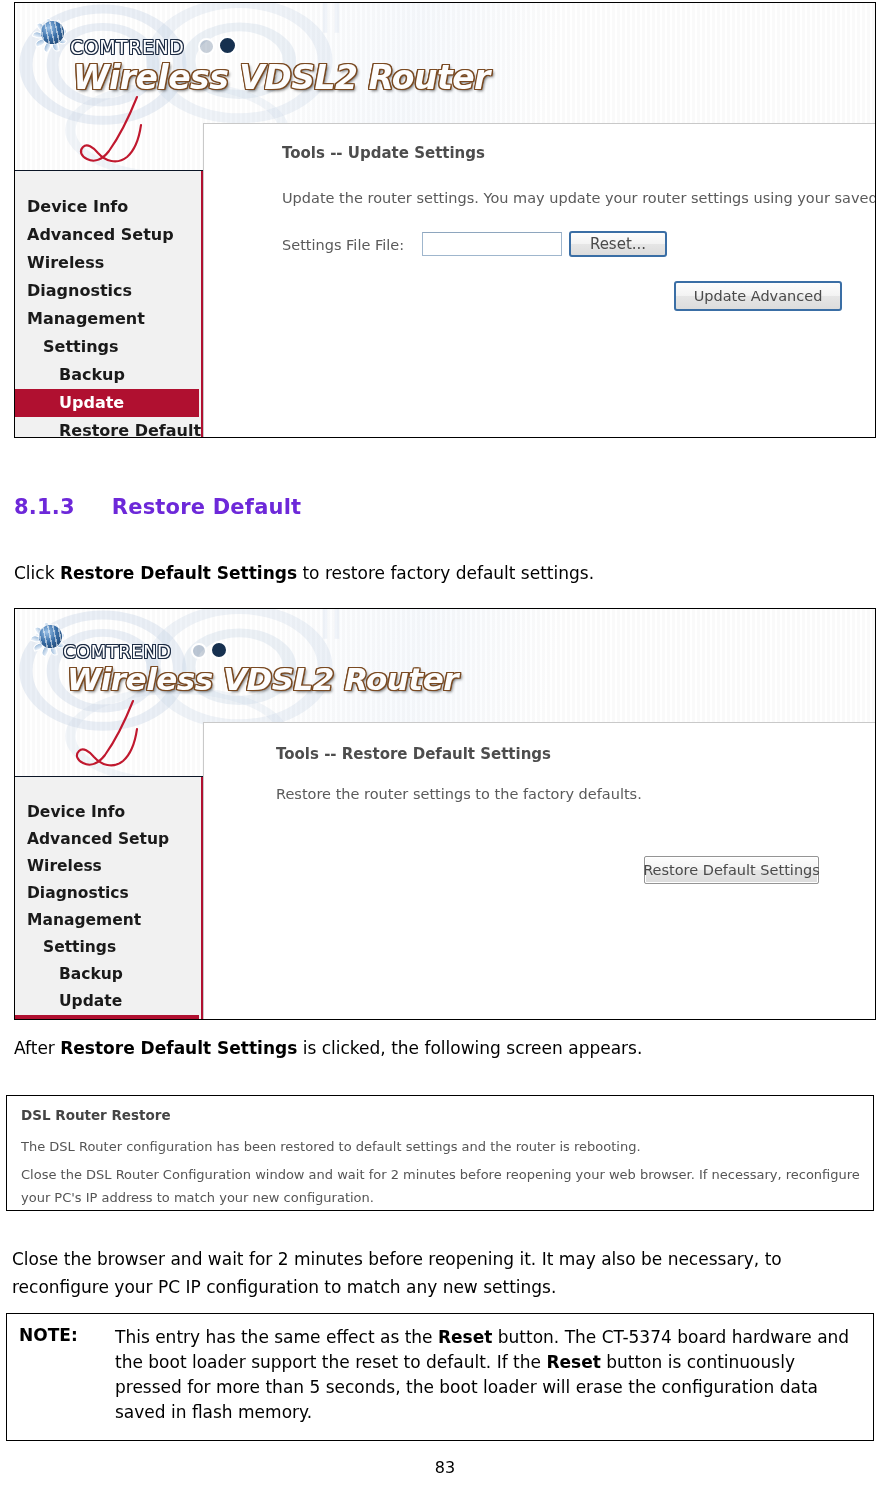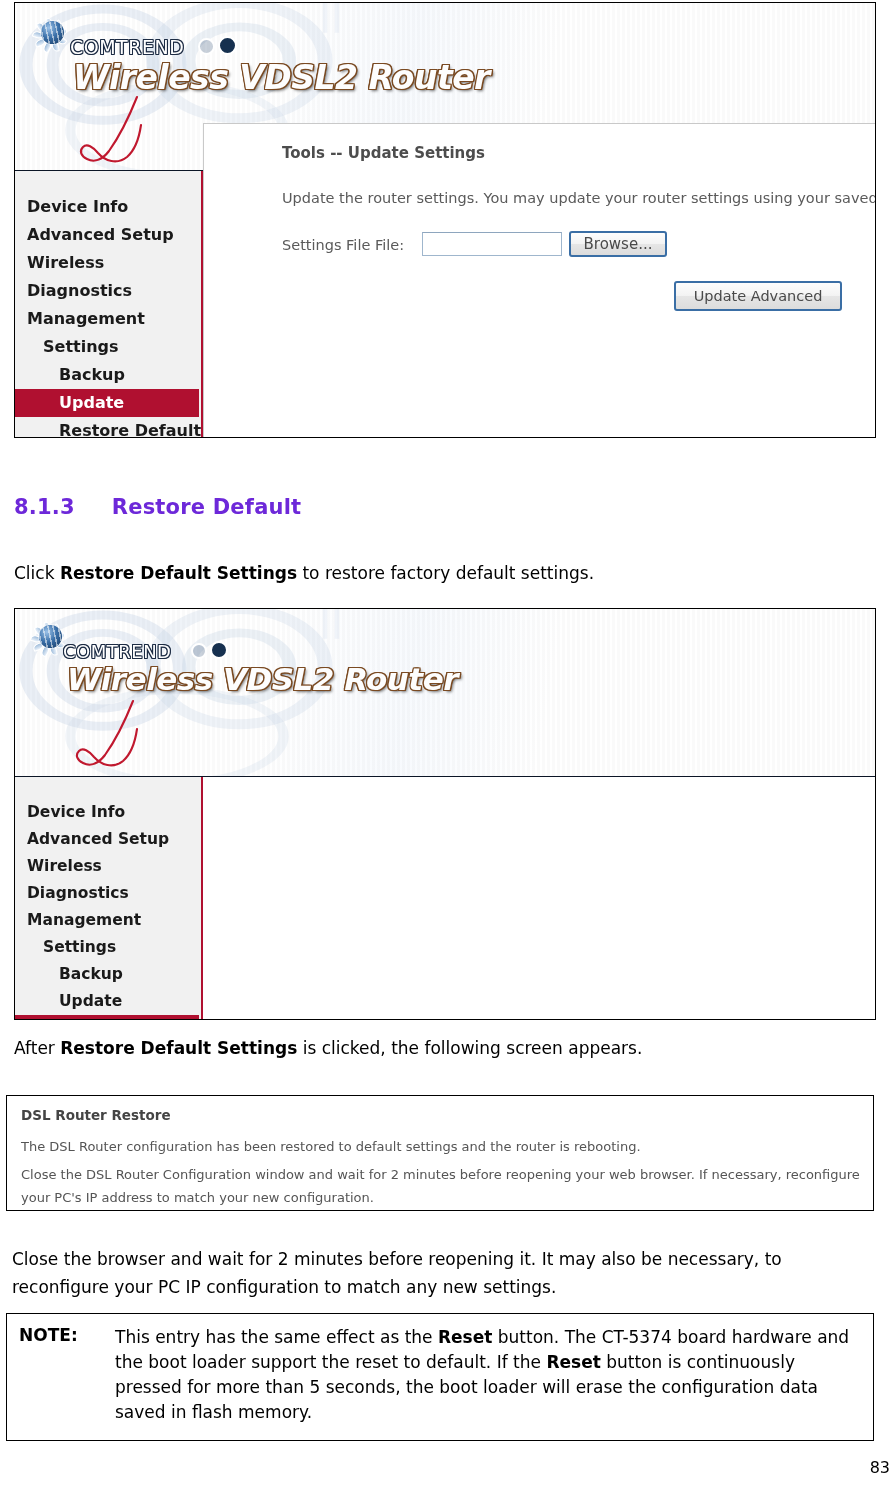--- a/index.html
+++ b/index.html
@@ -215,21 +215,21 @@
   .note-text {
     position: absolute;
     font-family: "DejaVu Sans", sans-serif;
     color: #000;
   }
   .note-text b { font-weight: bold; }
 
   .page-number {
     position: absolute;
     width: 100%;
-    text-align: right;
+    text-align: center;
     font-family: "DejaVu Sans", sans-serif;
     color: #000;
   }
 </style>
 </head>
 <body>
 
 <div class="page">
 
   <div class="figure" id="fig-update" style="left:14px; top:2px; width:862px; height:436px;">
@@ -289,21 +289,21 @@
             <div class="menu-item" style="height: 28px; line-height: 28px; padding-left: 44px; font-size: 16px;"><span>Restore Default</span></div>
           </div>
       </div>
 
       <div class="content" style="left:188px; top:120px; right:0; bottom:0;">
         <div class="panel-title" style="left:78px; top:20px; font-size:15px;">Tools -- Update Settings</div>
         <div class="panel-text" style="left:78px; top:66px; font-size:14.5px;">Update the router settings. You may update your router settings using your saved files.</div>
 
         <div class="field-label" style="left:78px; top:113px; font-size:14.5px;">Settings File File:</div>
         <input class="text-input" type="text" style="left: 218px; top: 108px; width: 140px; height: 24px;" placeholder="">
-        <div class="btn blue" style="left:365px; top:107px; width:98px; height:26px; font-size:15px;">Browse...</div>
+        <div class="btn blue" style="left:365px; top:107px; width:98px; height:26px; font-size:15px;">Reset...</div>
 
         <div class="btn blue" style="left:470px; top:157px; width:168px; height:30px; font-size:14.5px;">Update Advanced</div>
       </div>
     </div>
   </div>
 
   <div class="h3" style="left:14px; top:495px; font-size:21px; letter-spacing:.2px;">
     <span>8.1.3</span>
     <span style="display:inline-block; width:22px;"></span>
     <span>Restore Default</span>
@@ -364,20 +364,25 @@
             <div class="menu-item" style="height: 27px; line-height: 27px; padding-left: 12px; font-size: 15.5px;"><span>Wireless</span></div>
             <div class="menu-item" style="height: 27px; line-height: 27px; padding-left: 12px; font-size: 15.5px;"><span>Diagnostics</span></div>
             <div class="menu-item" style="height: 27px; line-height: 27px; padding-left: 12px; font-size: 15.5px;"><span>Management</span></div>
             <div class="menu-item" style="height: 27px; line-height: 27px; padding-left: 28px; font-size: 15.5px;"><span>Settings</span></div>
             <div class="menu-item" style="height: 27px; line-height: 27px; padding-left: 44px; font-size: 15.5px;"><span>Backup</span></div>
             <div class="menu-item" style="height: 27px; line-height: 27px; padding-left: 44px; font-size: 15.5px;"><span>Update</span></div>
             <div class="menu-item sel" style="height: 27px; line-height: 27px; padding-left: 44px; font-size: 15.5px;"><span>Restore Default</span></div>
           </div>
       </div>
 
+      <div class="content" style="left:188px; top:113px; right:0; bottom:0;">
+        <div class="panel-title" style="left:72px; top:22px; font-size:15px;">Tools -- Restore Default Settings</div>
+        <div class="panel-text" style="left:72px; top:63px; font-size:14.5px;">Restore the router settings to the factory defaults.</div>
+        <div class="btn plain" style="left:440px; top:133px; width:175px; height:28px; font-size:14.5px;">Restore Default Settings</div>
+      </div>
     </div>
   </div>
 
   <div class="para" style="left:14px; top:1035px; width:860px; font-size:17px; line-height:26px;">
     <span>After </span><b>Restore Default Settings</b><span> is clicked, the following screen appears.</span>
   </div>
 
   <div class="box" style="left:6px; top:1095px; width:868px; height:116px;">
     <div class="box-line head" style="left:14px; top:11px; font-size:13.5px;">DSL Router Restore</div>
     <div class="box-line" style="left:14px; top:43px; font-size:13px;">The DSL Router configuration has been restored to default settings and the router is rebooting.</div>

